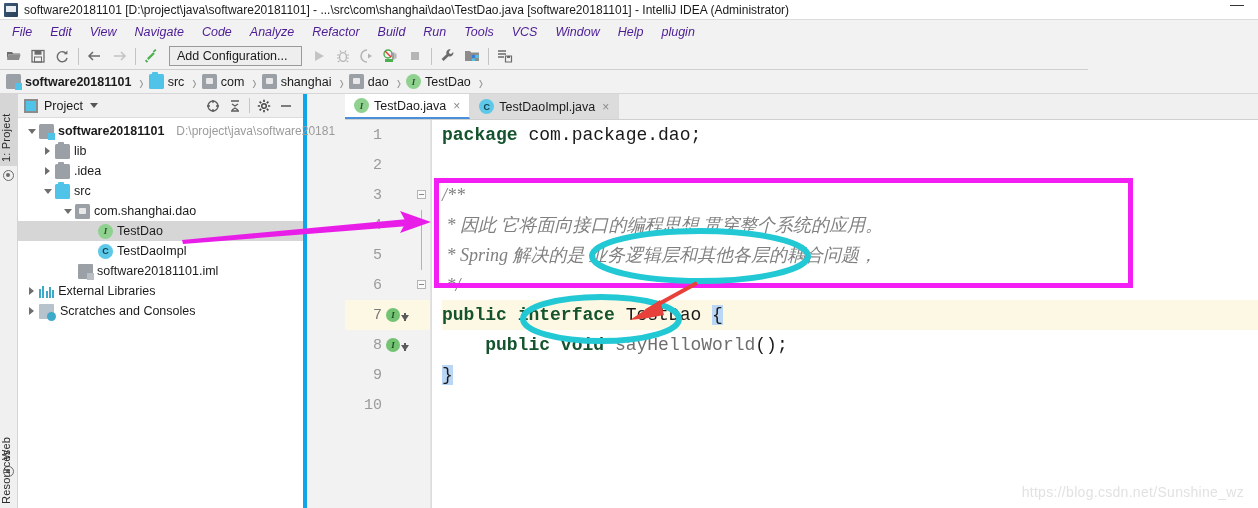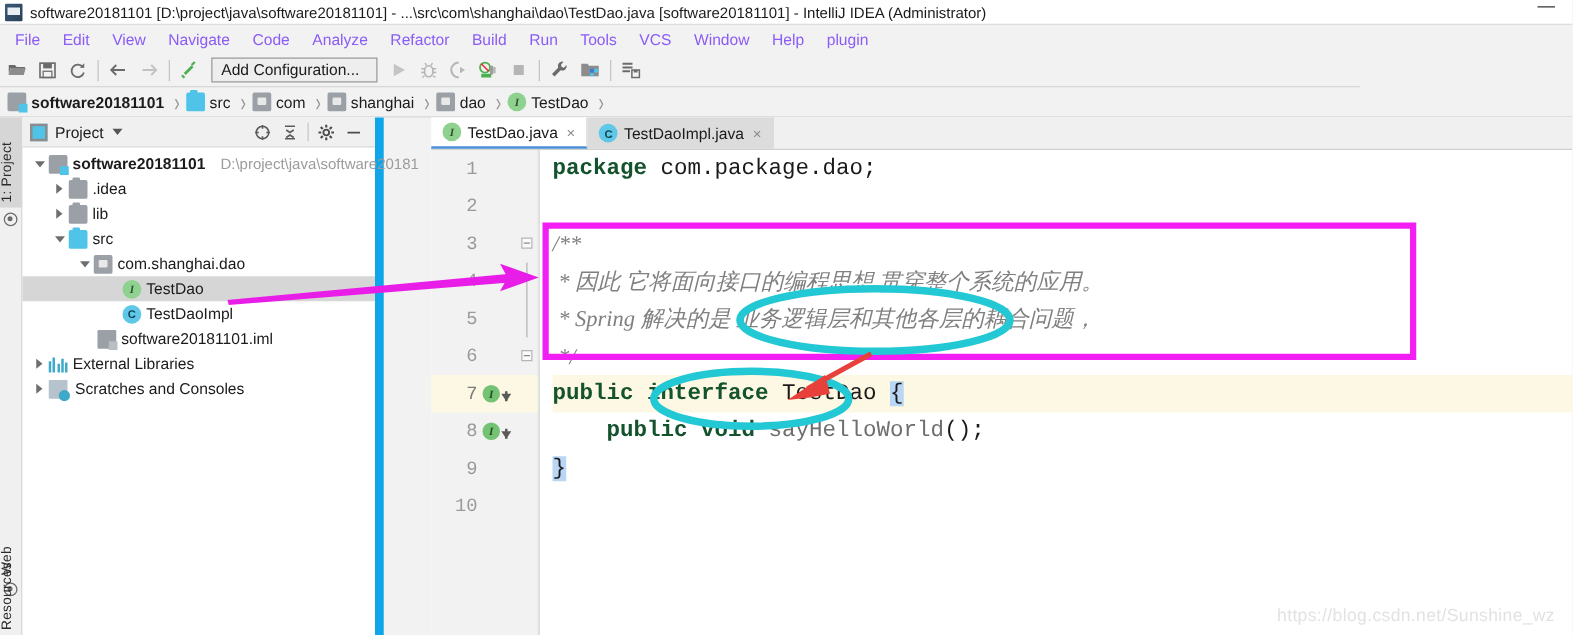--- a/index.html
+++ b/index.html
@@ -38,22 +38,23 @@
     width: 14px; height: 1px; background: #333;
   }
 
   
   .menubar {
     position: absolute; left: 0; top: 20px; width: 1258px; height: 23px;
     background: #f2f2f2;
     display: flex; align-items: center; padding-left: 3px;
   }
   .menu-item {
-    padding: 2px 9px; font-size: 12.5px; color: #8b5cf6; cursor: default;
+    padding: 2px 9px; font-size: 12.5px; color: #4c1d95; cursor: default;
     white-space: nowrap;
+    font-style: italic;
   }
 
   
   .toolbar {
     position: absolute; left: 0; top: 43px; width: 1088px; height: 27px;
     background: #f2f2f2; border-bottom: 1px solid #cfcfcf;
     display: flex; align-items: center; padding-left: 2px;
   }
   .tb-btn {
     width: 24px; height: 23px; display: flex; align-items: center;
@@ -97,21 +98,21 @@
   .vtab-res  { top: 374px; height: 40px; }
   .vtab-dot {
     position:absolute; left:3px; width:11px; height:11px; border-radius:50%;
     border:1.4px solid #6b6b6b;
   }
   .vtab-dot::after{content:"";position:absolute;left:2.2px;top:2.2px;width:4px;height:4px;background:#6b6b6b;border-radius:50%;}
 
   
   .projpanel {
     position: absolute; left: 18px; top: 94px; width: 289px; height: 414px;
-    background: #ffffff; border-right: 7px solid #0ea5e9;
+    background: #ffffff; border-right: 4px solid #0ea5e9;
   }
   .proj-header {
     height: 24px; background: #f0f0f0; border-bottom: 1px solid #dcdcdc;
     display: flex; align-items: center; padding: 0 6px;
   }
   .proj-header .ph-title { font-size: 12.5px; margin-left: 6px; color: #1b1b1b; }
   .proj-header .ph-caret {
     margin-left: 7px; width: 0; height: 0;
     border-left: 4px solid transparent; border-right: 4px solid transparent;
     border-top: 5px solid #555;
@@ -449,29 +450,29 @@
         <span class="ico ico-modfolder"></span>
         <span class="tlabel bold">software20181101</span>
         <span class="tpath">D:\project\java\software20181</span>
       </div>
 
       <div class="tnode" style="padding-left:22px">
         <span class="tw">
             <span class="arrow-r"></span>
           </span>
         <span class="ico ico-folder-gray"></span>
-        <span class="tlabel">.idea</span>
+        <span class="tlabel">lib</span>
       </div>
 
       <div class="tnode" style="padding-left:22px">
         <span class="tw">
             <span class="arrow-r"></span>
           </span>
         <span class="ico ico-folder-gray"></span>
-        <span class="tlabel">lib</span>
+        <span class="tlabel">.idea</span>
       </div>
 
       <div class="tnode" style="padding-left:22px">
         <span class="tw">
             <span class="arrow-d"></span>
           </span>
         <span class="ico ico-folder-blue"></span>
         <span class="tlabel">src</span>
       </div>
 

